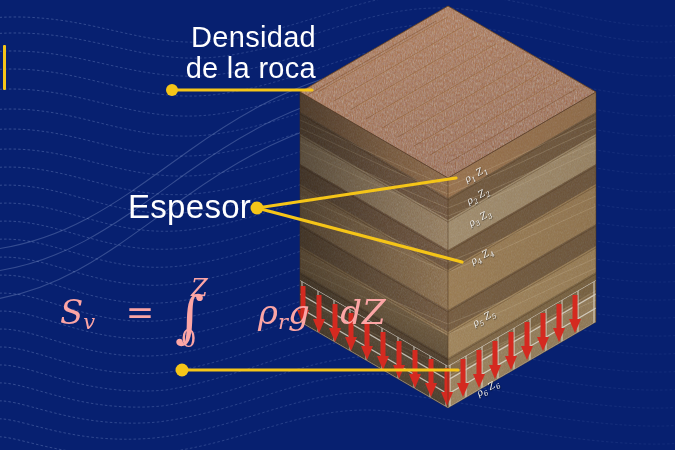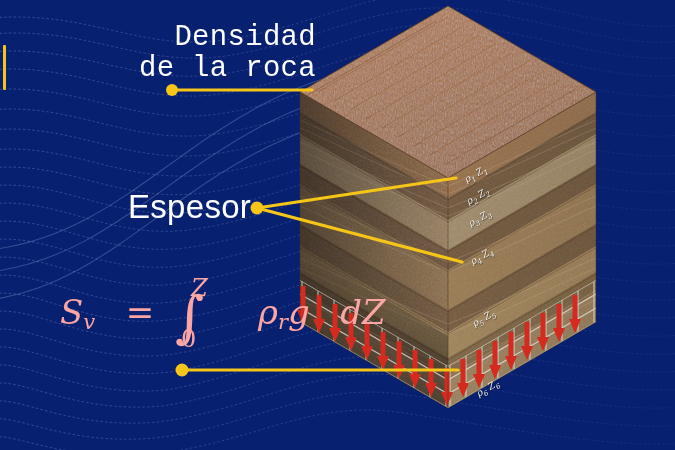--- a/index.html
+++ b/index.html
@@ -19,21 +19,20 @@
   .left-tab{position:absolute;left:3px;top:45px;width:3px;height:45px;background:#f5c518;border-radius:1px;}
 
   
   .block{position:absolute;left:0;top:0;width:675px;height:450px;}
 
   
   .lbl{position:absolute;color:#ffffff;font-weight:400;letter-spacing:.3px;}
   .title-den{
     right:359px;top:22px;text-align:right;font-size:29px;line-height:31px;
     white-space:pre-line;
-    font-family:Liberation Mono, monospace;
   }
   .title-esp{left:128px;top:192px;font-size:33px;line-height:30px;}
 
   
   .formula{
     position:absolute;left:60px;top:284px;color:#fca5a5;
     font-family:"DejaVu Serif","Liberation Serif",serif;
     font-style:italic;font-size:34px;white-space:nowrap;
   }
   .formula .nonital{font-style:normal;}

